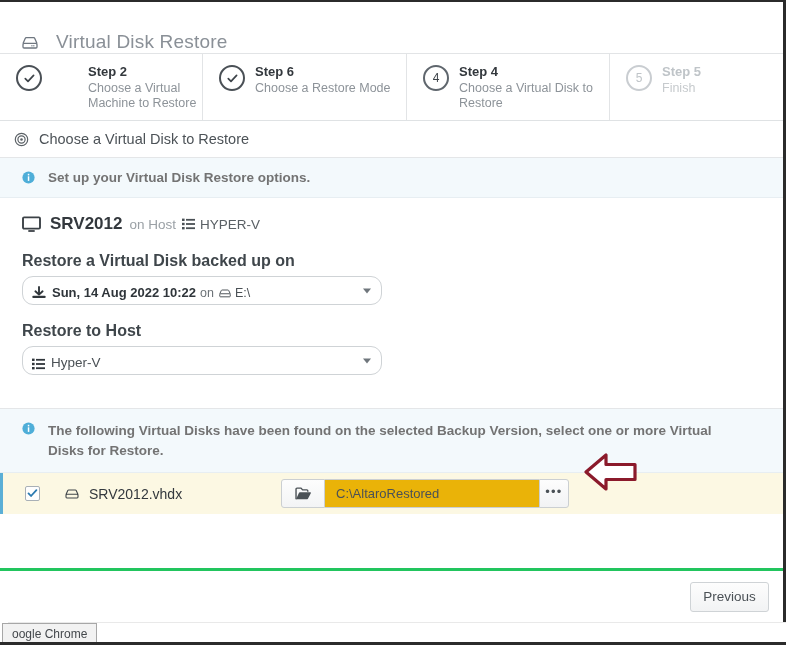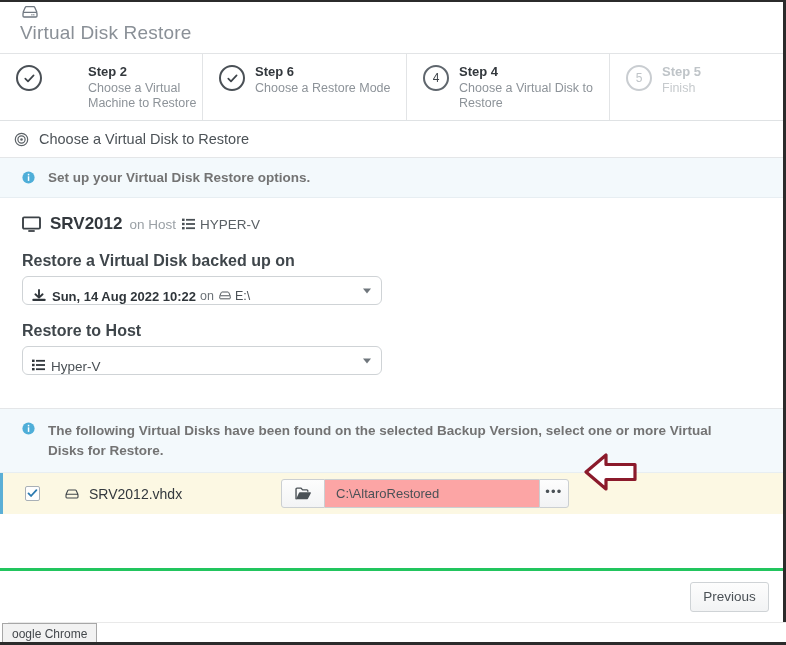--- a/index.html
+++ b/index.html
@@ -15,24 +15,23 @@
     width: 786px; height: 645px;
     background: #ffffff;
     border-top: 2px solid #2b2b2b;
     border-right: 3px solid #2b2b2b;
   }
 
   
   .wiz-header {
     height: 52px;
     display: flex;
-    align-items: flex-start;
+    align-items: flex-end;
     padding-left: 20px;
     border-bottom: 1px solid #e2e4e6;
-    flex-direction: column;
   }
   .wiz-header .hdr-icon {
     color: #6f7780;
     margin-right: 16px;
     display: flex; align-items: center;
   }
   .wiz-header .hdr-title {
     font-size: 19px;
     color: #8a9097;
     font-weight: 400;
@@ -126,24 +125,24 @@
 
   .field-label {
     font-size: 16px;
     font-weight: bold;
     color: #3f464b;
     margin-bottom: 6px;
   }
   .select-box {
     width: 360px; height: 29px;
     border: 1px solid #cfd3d6;
-    border-radius: 6px;
+    border-radius: 11px;
     background: #fff;
-    display: flex; align-items: flex-start;
-    padding: 12px 9px;
+    display: flex; align-items: flex-end;
+    padding: 4px 9px;
     font-size: 13px;
     color: #4b5156;
     position: relative;
     margin-bottom: 17px;
   }
   .select-box .lead-icon { margin-right: 6px; display: flex; color:#30363b; }
   .select-box .dt { font-weight: bold; color: #2f353a; font-size: 13px; }
   .select-box .mid { color: #6c7277; margin: 0 4px; font-size: 12.5px; }
   .select-box .hdd-ic { margin-right: 3px; display: flex; color:#4a5055; }
   .select-box .drv { color: #4a5055; font-size: 12.5px; }
@@ -192,21 +191,21 @@
     border: 1px solid #cbcfd2;
     background: linear-gradient(#fdfdfd,#f3f4f5);
     border-radius: 3px 0 0 3px;
     display: flex; align-items: center; justify-content: center;
     color: #4b5156;
   }
   .path-group .path-input {
     width: 214px;
     border: 1px solid #cbcfd2;
     border-left: none; border-right: none;
-    background: #fca5a5;
+    background: #eab308;
     display: flex; align-items: center;
     padding-left: 11px;
     font-size: 13px;
     color: #4b5156;
   }
   .path-group .dots-btn {
     width: 30px;
     border: 1px solid #cbcfd2;
     background: linear-gradient(#fdfdfd,#f2f3f4);
     border-radius: 0 3px 3px 0;

